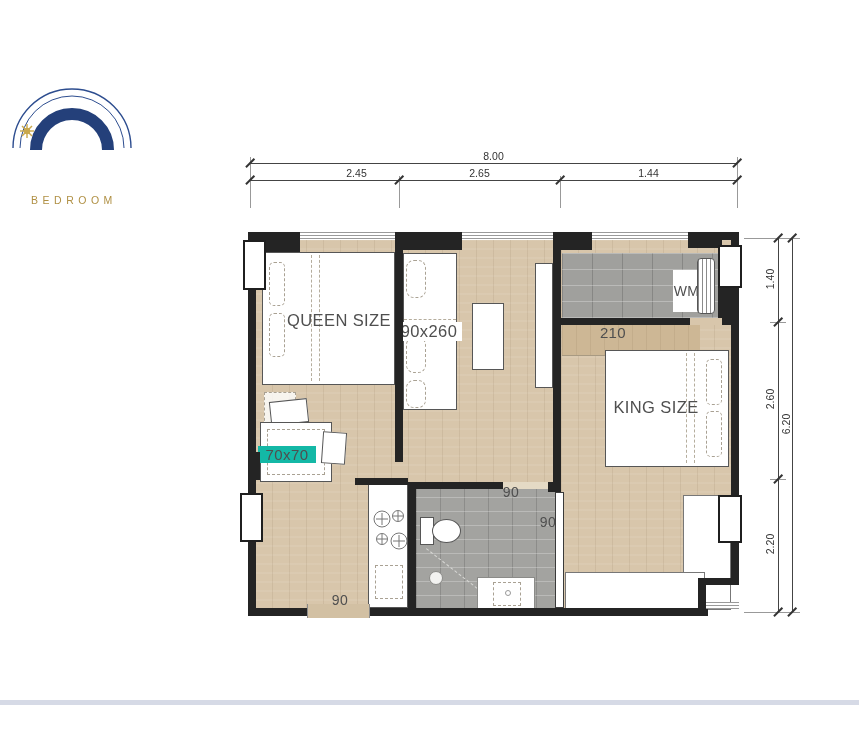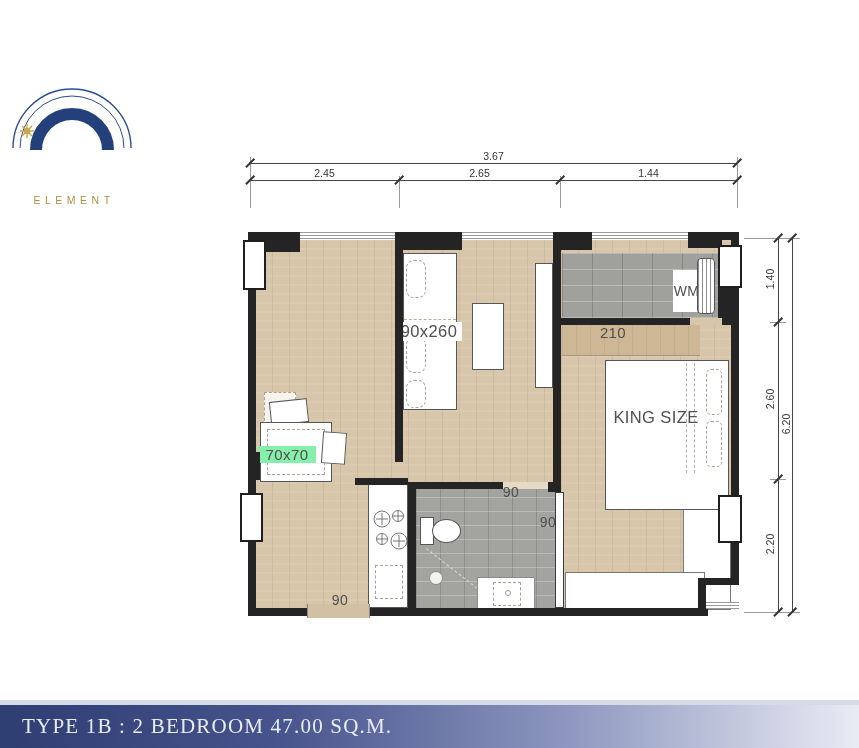--- a/index.html
+++ b/index.html
@@ -52,38 +52,38 @@
       <path d="M 10,74 A 52,52 0 0 1 114,74" fill="none" stroke="#2d4d8f" stroke-width="1"></path>
       <path d="M 26,76 A 36,36 0 0 1 98,76" fill="none" stroke="#24407a" stroke-width="12"></path>
       <g stroke="#c9a84c" stroke-width="1.4">
         <circle cx="17" cy="57" r="3.2" fill="#c9a84c" stroke="none"></circle>
         <line x1="17" y1="50" x2="17" y2="64"></line>
           <line x1="10" y1="57" x2="24" y2="57"></line>
         <line x1="12" y1="52" x2="22" y2="62"></line>
           <line x1="22" y1="52" x2="12" y2="62"></line>
       </g>
     </svg>
-    <div class="a brand-sub" style="left:10px;top:132px;width:112px;text-align:center;">ELEMENT</div>
+    <div class="a brand-sub" style="left:10px;top:132px;width:112px;text-align:center;">BEDROOM</div>
   </div>
 
   <div>
     <div class="a dl" style="left:250px;top:163px;width:487px;height:1px;"></div>
     <div class="a dl" style="left:250px;top:180px;width:487px;height:1px;"></div>
     <div class="a ext" style="left:250px;top:157px;width:1px;height:51px;"></div>
     <div class="a ext" style="left:399px;top:176px;width:1px;height:32px;"></div>
     <div class="a ext" style="left:560px;top:176px;width:1px;height:32px;"></div>
     <div class="a ext" style="left:737px;top:157px;width:1px;height:51px;"></div>
     <div class="a tick" style="left:244px;top:162px;"></div>
     <div class="a tick" style="left:731px;top:162px;"></div>
     <div class="a tick" style="left:244px;top:179px;"></div>
     <div class="a tick" style="left:393px;top:179px;"></div>
     <div class="a tick" style="left:554px;top:179px;"></div>
     <div class="a tick" style="left:731px;top:179px;"></div>
-    <div class="a dlbl" style="left:250px;top:150px;width:487px;">3.67</div>
-    <div class="a dlbl" style="left:250px;top:167px;width:149px;">2.45</div>
+    <div class="a dlbl" style="left:250px;top:150px;width:487px;">8.00</div>
+    <div class="a dlbl" style="left:250px;top:167px;width:149px;padding-left:32px;">2.45</div>
     <div class="a dlbl" style="left:399px;top:167px;width:161px;">2.65</div>
     <div class="a dlbl" style="left:560px;top:167px;width:177px;">1.44</div>
   </div>
 
   <div>
     <div class="a dl" style="left:778px;top:238px;width:1px;height:374px;"></div>
     <div class="a dl" style="left:792px;top:238px;width:1px;height:374px;"></div>
     <div class="a ext" style="left:744px;top:238px;width:56px;height:1px;"></div>
     <div class="a ext" style="left:770px;top:322px;width:16px;height:1px;"></div>
     <div class="a ext" style="left:770px;top:479px;width:16px;height:1px;"></div>
@@ -103,54 +103,61 @@
   <div class="a" style="left:248px;top:230px;width:492px;height:390px;">
 
     <div class="a wood" style="left:7px;top:10px;width:477px;height:370px;"></div>
     <div class="a tile" style="left:314px;top:23px;width:158px;height:65px;"></div>
     <div class="a wood2" style="left:314px;top:95px;width:138px;height:30px;border-bottom:1px solid #a89a82;"></div>
     <div class="a tile2" style="left:168px;top:258px;width:141px;height:122px;"></div>
     <div class="a" style="left:455px;top:353px;width:37px;height:37px;background:#fff;"></div>
     <div class="a furn" style="left:435px;top:265px;width:48px;height:115px;border-color:#777;"></div>
     <div class="a furn" style="left:317px;top:342px;width:140px;height:38px;border-color:#777;"></div>
 
+    <div class="a furn" style="left:14px;top:22px;width:133px;height:133px;border-width:1.5px;">
+      <div class="a dash" style="left:6px;top:9px;width:16px;height:44px;border-radius:5px;"></div>
+      <div class="a dash" style="left:6px;top:60px;width:16px;height:44px;border-radius:5px;"></div>
+      <div class="a" style="left:48px;top:2px;width:1px;height:126px;border-left:1px dashed #b5ad9d;"></div>
+      <div class="a" style="left:56px;top:2px;width:1px;height:126px;border-left:1px dashed #b5ad9d;"></div>
+      <div class="a lbl l16" style="left:22px;top:58px;width:108px;">QUEEN SIZE</div>
+    </div>
     <div class="a dash" style="left:16px;top:162px;width:32px;height:34px;background:rgba(255,255,255,.8);"></div>
 
     <div class="a furn" style="left:155px;top:23px;width:54px;height:157px;border-width:1.5px;">
       <div class="a" style="left:0;top:65px;width:52px;height:1px;border-top:1px dashed #b5ad9d;"></div>
     </div>
     <div class="a dash" style="left:158px;top:30px;width:20px;height:38px;border-radius:8px;"></div>
     <div class="a dash" style="left:158px;top:107px;width:20px;height:36px;border-radius:8px;"></div>
     <div class="a dash" style="left:158px;top:150px;width:20px;height:28px;border-radius:8px;"></div>
     <div class="a lbl l16" style="left:148px;top:92px;width:66px;background:#fff;">90x260</div>
 
     <div class="a furn" style="left:224px;top:73px;width:32px;height:67px;"></div>
     <div class="a furn" style="left:287px;top:33px;width:18px;height:125px;"></div>
 
     <div class="a" style="left:425px;top:40px;width:27px;height:42px;background:#fff;">
       <div class="a lbl l13" style="left:0;top:13px;width:27px;">WM</div>
     </div>
     <div class="a furn" style="left:449px;top:28px;width:18px;height:56px;border-radius:4px;
          background-image:repeating-linear-gradient(90deg,#8b8b8b 0 1px,transparent 1px 4px);"></div>
     <div class="a lbl l15" style="left:340px;top:94px;width:50px;">210</div>
 
-    <div class="a furn" style="left:357px;top:130px;width:124px;height:150px;border-width:1.5px;">
+    <div class="a furn" style="left:357px;top:120px;width:124px;height:117px;border-width:1.5px;">
       <div class="a dash" style="left:100px;top:8px;width:16px;height:46px;border-radius:5px;"></div>
       <div class="a dash" style="left:100px;top:60px;width:16px;height:46px;border-radius:5px;"></div>
       <div class="a" style="left:80px;top:2px;width:1px;height:110px;border-left:1px dashed #b5ad9d;"></div>
       <div class="a" style="left:88px;top:2px;width:1px;height:110px;border-left:1px dashed #b5ad9d;"></div>
       <div class="a lbl l16" style="left:0px;top:47px;width:100px;">KING SIZE</div>
     </div>
 
     <div class="a furn" style="left:22px;top:170px;width:38px;height:24px;transform:rotate(-6deg);"></div>
     <div class="a furn" style="left:12px;top:192px;width:72px;height:60px;">
       <div class="a dash" style="left:6px;top:6px;width:58px;height:46px;"></div>
     </div>
     <div class="a furn" style="left:74px;top:202px;width:24px;height:32px;transform:rotate(4deg);"></div>
-    <div class="a lbl l15" style="left:10px;top:216px;width:58px;background:#86efac;">70x70</div>
+    <div class="a lbl l15" style="left:10px;top:216px;width:58px;background:#14b8a6;">70x70</div>
 
 
     <div class="a furn" style="left:120px;top:252px;width:40px;height:126px;">
       <svg class="a" style="left:2px;top:24px;" width="36" height="46" viewBox="0 0 36 46">
         <g fill="none" stroke="#777" stroke-width="1">
           <circle cx="11" cy="12" r="8"></circle>
             <circle cx="27" cy="9" r="5.5"></circle>
           <circle cx="11" cy="32" r="5.5"></circle>
             <circle cx="28" cy="34" r="8"></circle>
           <path d="M5,12 h12 M11,6 v12 M22,9 h10 M27,4 v10 M6,32 h10 M11,27 v10 M22,34 h12 M28,28 v12"></path>
@@ -202,17 +209,14 @@
     <div class="a col" style="left:-8px;top:263px;width:23px;height:49px;"></div>
     <div class="a col" style="left:470px;top:15px;width:24px;height:43px;"></div>
     <div class="a col" style="left:470px;top:265px;width:24px;height:48px;"></div>
 
     <div class="a lbl l13" style="left:72px;top:362px;width:40px;">90</div>
     <div class="a lbl l13" style="left:248px;top:254px;width:30px;">90</div>
     <div class="a lbl l13" style="left:285px;top:284px;width:30px;">90</div>
   </div>
 
   <div class="a footer-edge" style="left:0;top:700px;width:859px;height:5px;"></div>
-  <div class="a footer" style="left:0;top:705px;width:859px;height:43px;">
-    <div class="footer-text">TYPE 1B : 2 BEDROOM 47.00 SQ.M.</div>
-  </div>
 
 </div>
 
 </body></html>

